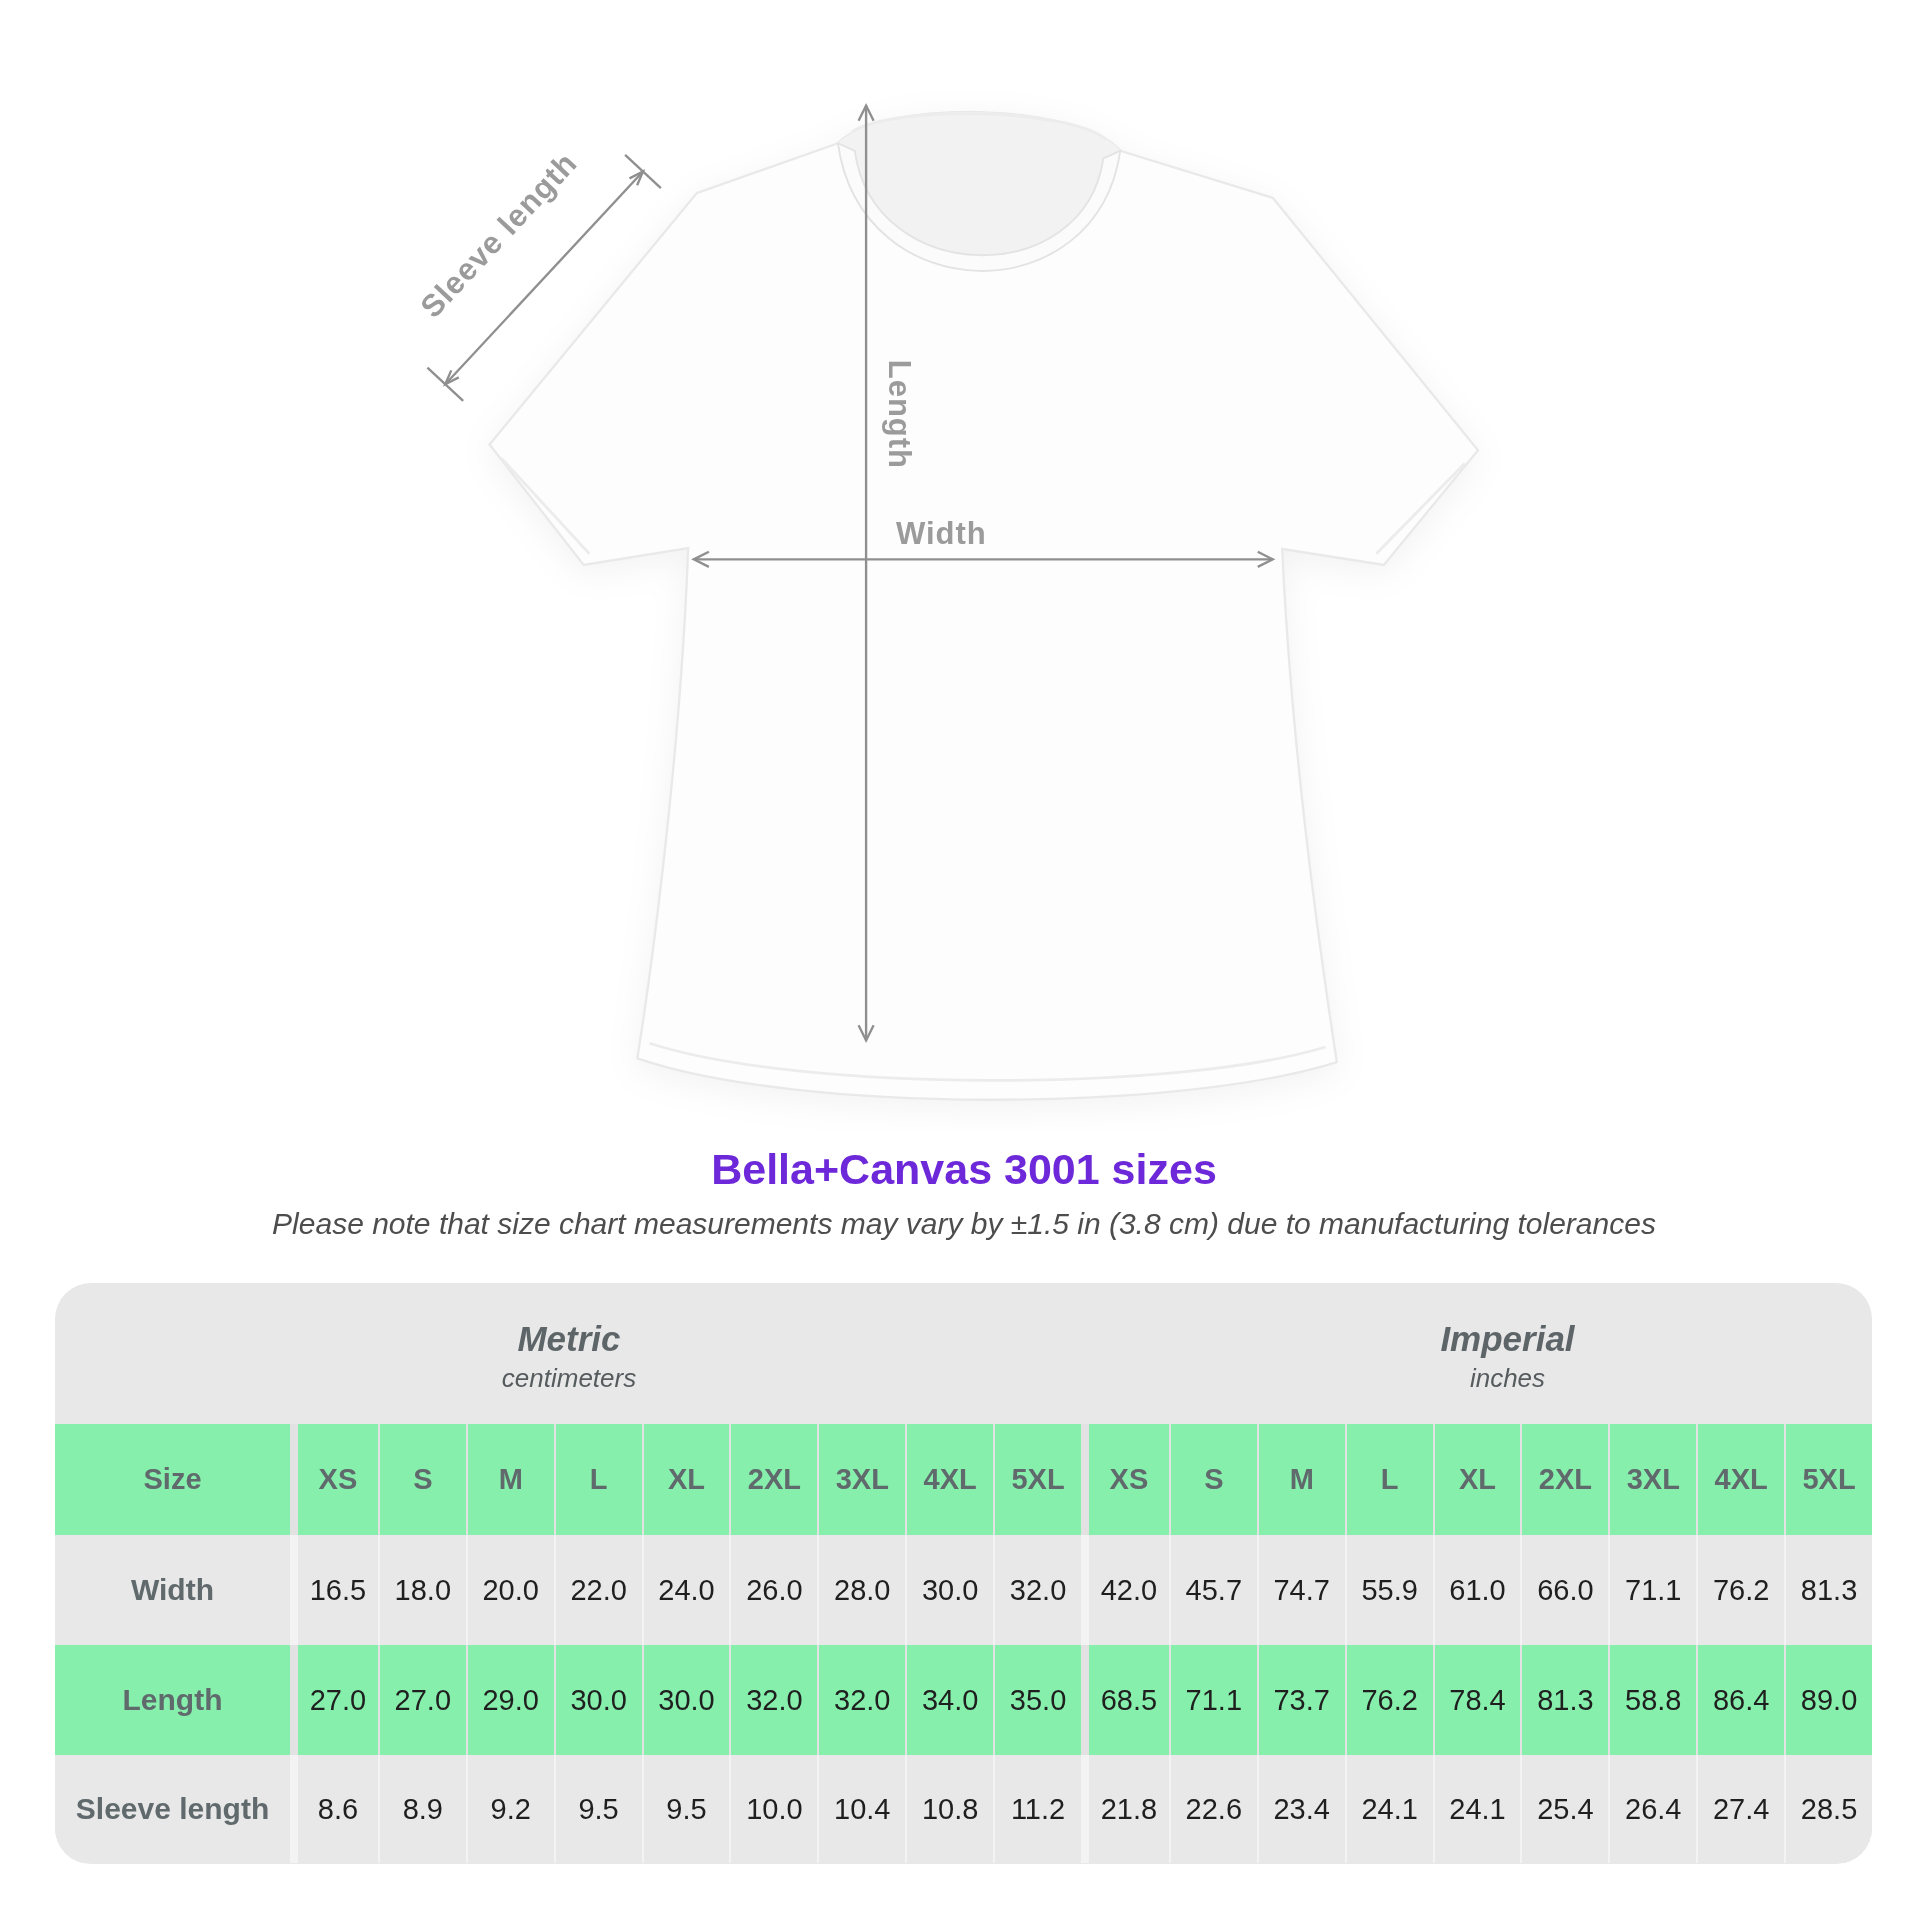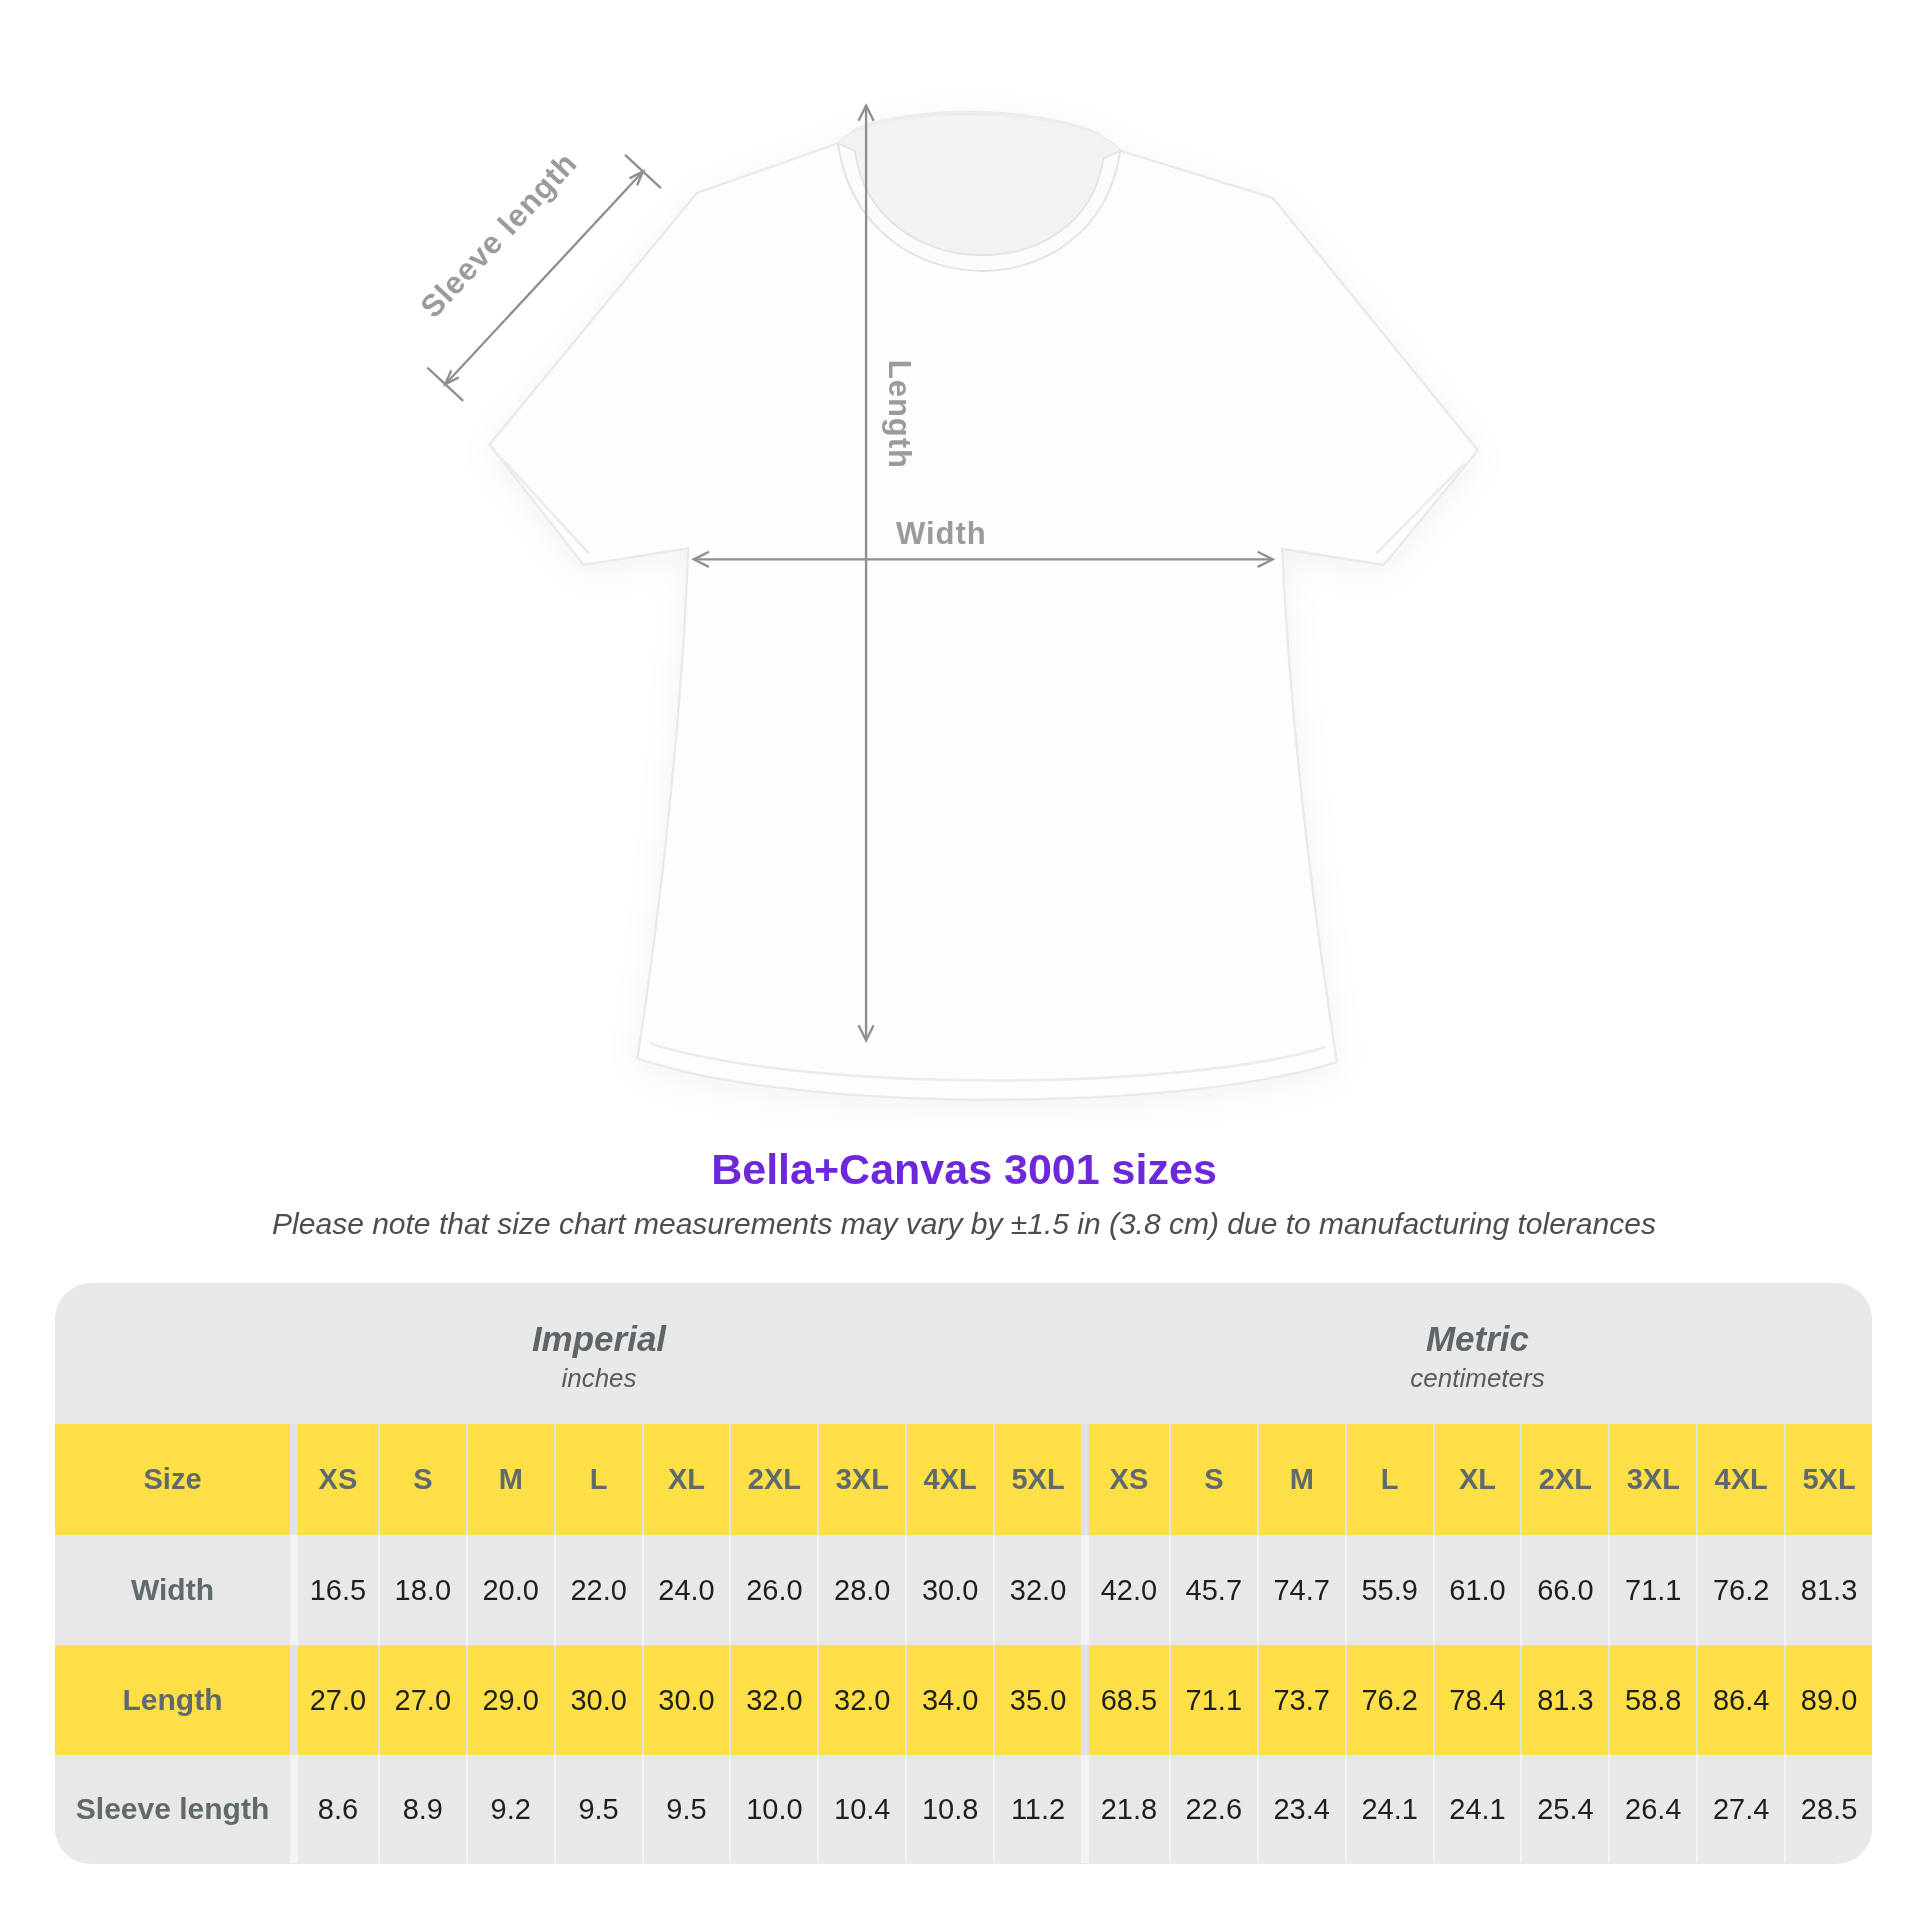--- a/index.html
+++ b/index.html
@@ -33,21 +33,21 @@
   .group-label{font-size:35px;font-weight:bold;font-style:italic;color:#5d6568;}
   .group-unit{font-size:26px;font-style:italic;color:#565c5e;}
   #size-grid{
     display:grid;height:440px;
     grid-template-columns:235px repeat(18,1fr);
     grid-template-rows:111px 110px 110px 108px;
   }
   .cell{display:flex;align-items:center;justify-content:center;font-size:29px;color:#1f1f1f;}
   .cell.hdr,.cell.lbl{font-weight:bold;color:#60696c;}
   .cell.lbl{font-size:30px;}
-  .r-white{background:#fde047;border-left:2.8px solid #e2e2e2;}
+  .r-white{background:#86efac;border-left:2.8px solid #e2e2e2;}
   .r-gray{background:#e8e8e8;border-left:2.8px solid #f3f3f3;}
   .c0{border-left:none !important;}
   .thick{border-left-width:8.5px !important;}
 </style>
 </head>
 <body>
 
 <div class="page">
 
   <svg class="diagram-svg" width="1928" height="1130" viewBox="0 0 2048 1200">
@@ -101,27 +101,27 @@
       <line class="dim-line" x1="454" y1="390.3" x2="492" y2="425.7"></line>
       <text class="dim-label" transform="translate(538,257) rotate(-47)" text-anchor="middle">Sleeve length</text>
     </g>
   </svg>
 
   <div class="title">Bella+Canvas 3001 sizes</div>
   <div class="subtitle">Please note that size chart measurements may vary by ±1.5 in (3.8 cm) due to manufacturing tolerances</div>
 
   <div class="table-card">
     <div class="group-row">
+      <div class="group-cell">
+        <div class="group-label">Metric</div>
+        <div class="group-unit">centimeters</div>
+      </div>
       <div class="group-cell g-imperial">
         <div class="group-label">Imperial</div>
         <div class="group-unit">inches</div>
-      </div>
-      <div class="group-cell">
-        <div class="group-label">Metric</div>
-        <div class="group-unit">centimeters</div>
       </div>
     </div>
     <div id="size-grid">
         <div class="cell hdr c0 r-white">Size</div>
         <div class="cell hdr r-white thick">XS</div>
         <div class="cell hdr r-white">S</div>
         <div class="cell hdr r-white">M</div>
         <div class="cell hdr r-white">L</div>
         <div class="cell hdr r-white">XL</div>
         <div class="cell hdr r-white">2XL</div>

